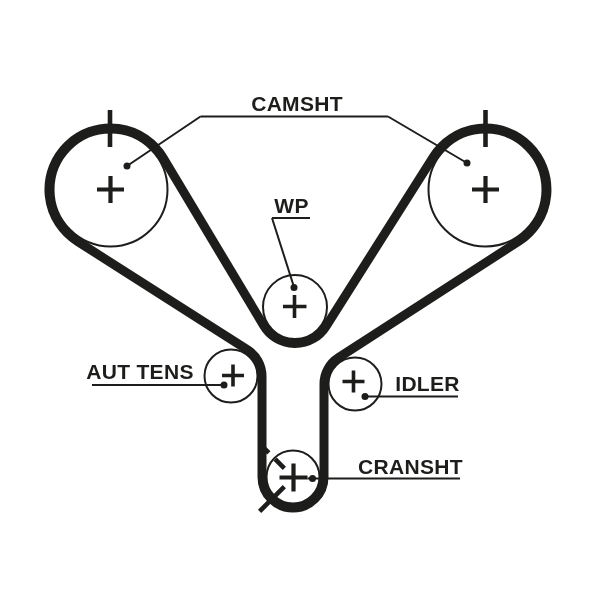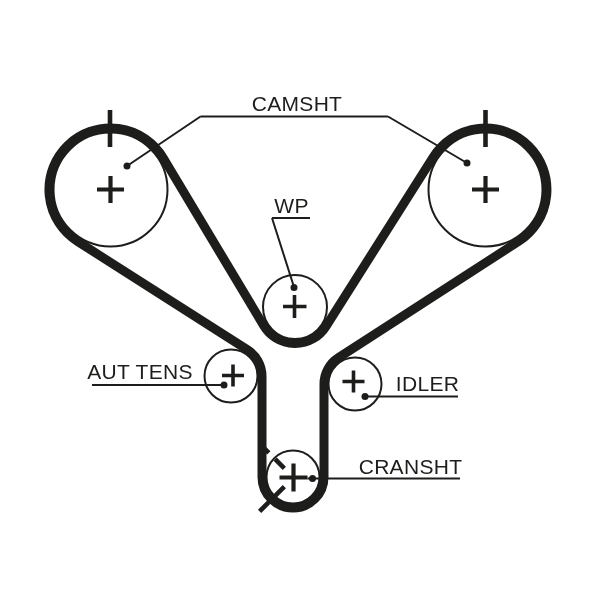--- a/index.html
+++ b/index.html
@@ -6,20 +6,21 @@
     margin: 0;
     padding: 0;
     background: #ffffff;
   }
   .stage {
     position: relative;
     width: 600px;
     height: 589px;
     background: #ffffff;
     overflow: hidden;
+    font-weight: bold;
   }
   svg { display: block; }
   .pulley {
     fill: none;
     stroke: #1d1d1b;
     stroke-width: 2;
   }
   .belt {
     fill: none;
     stroke: #1d1d1b;

